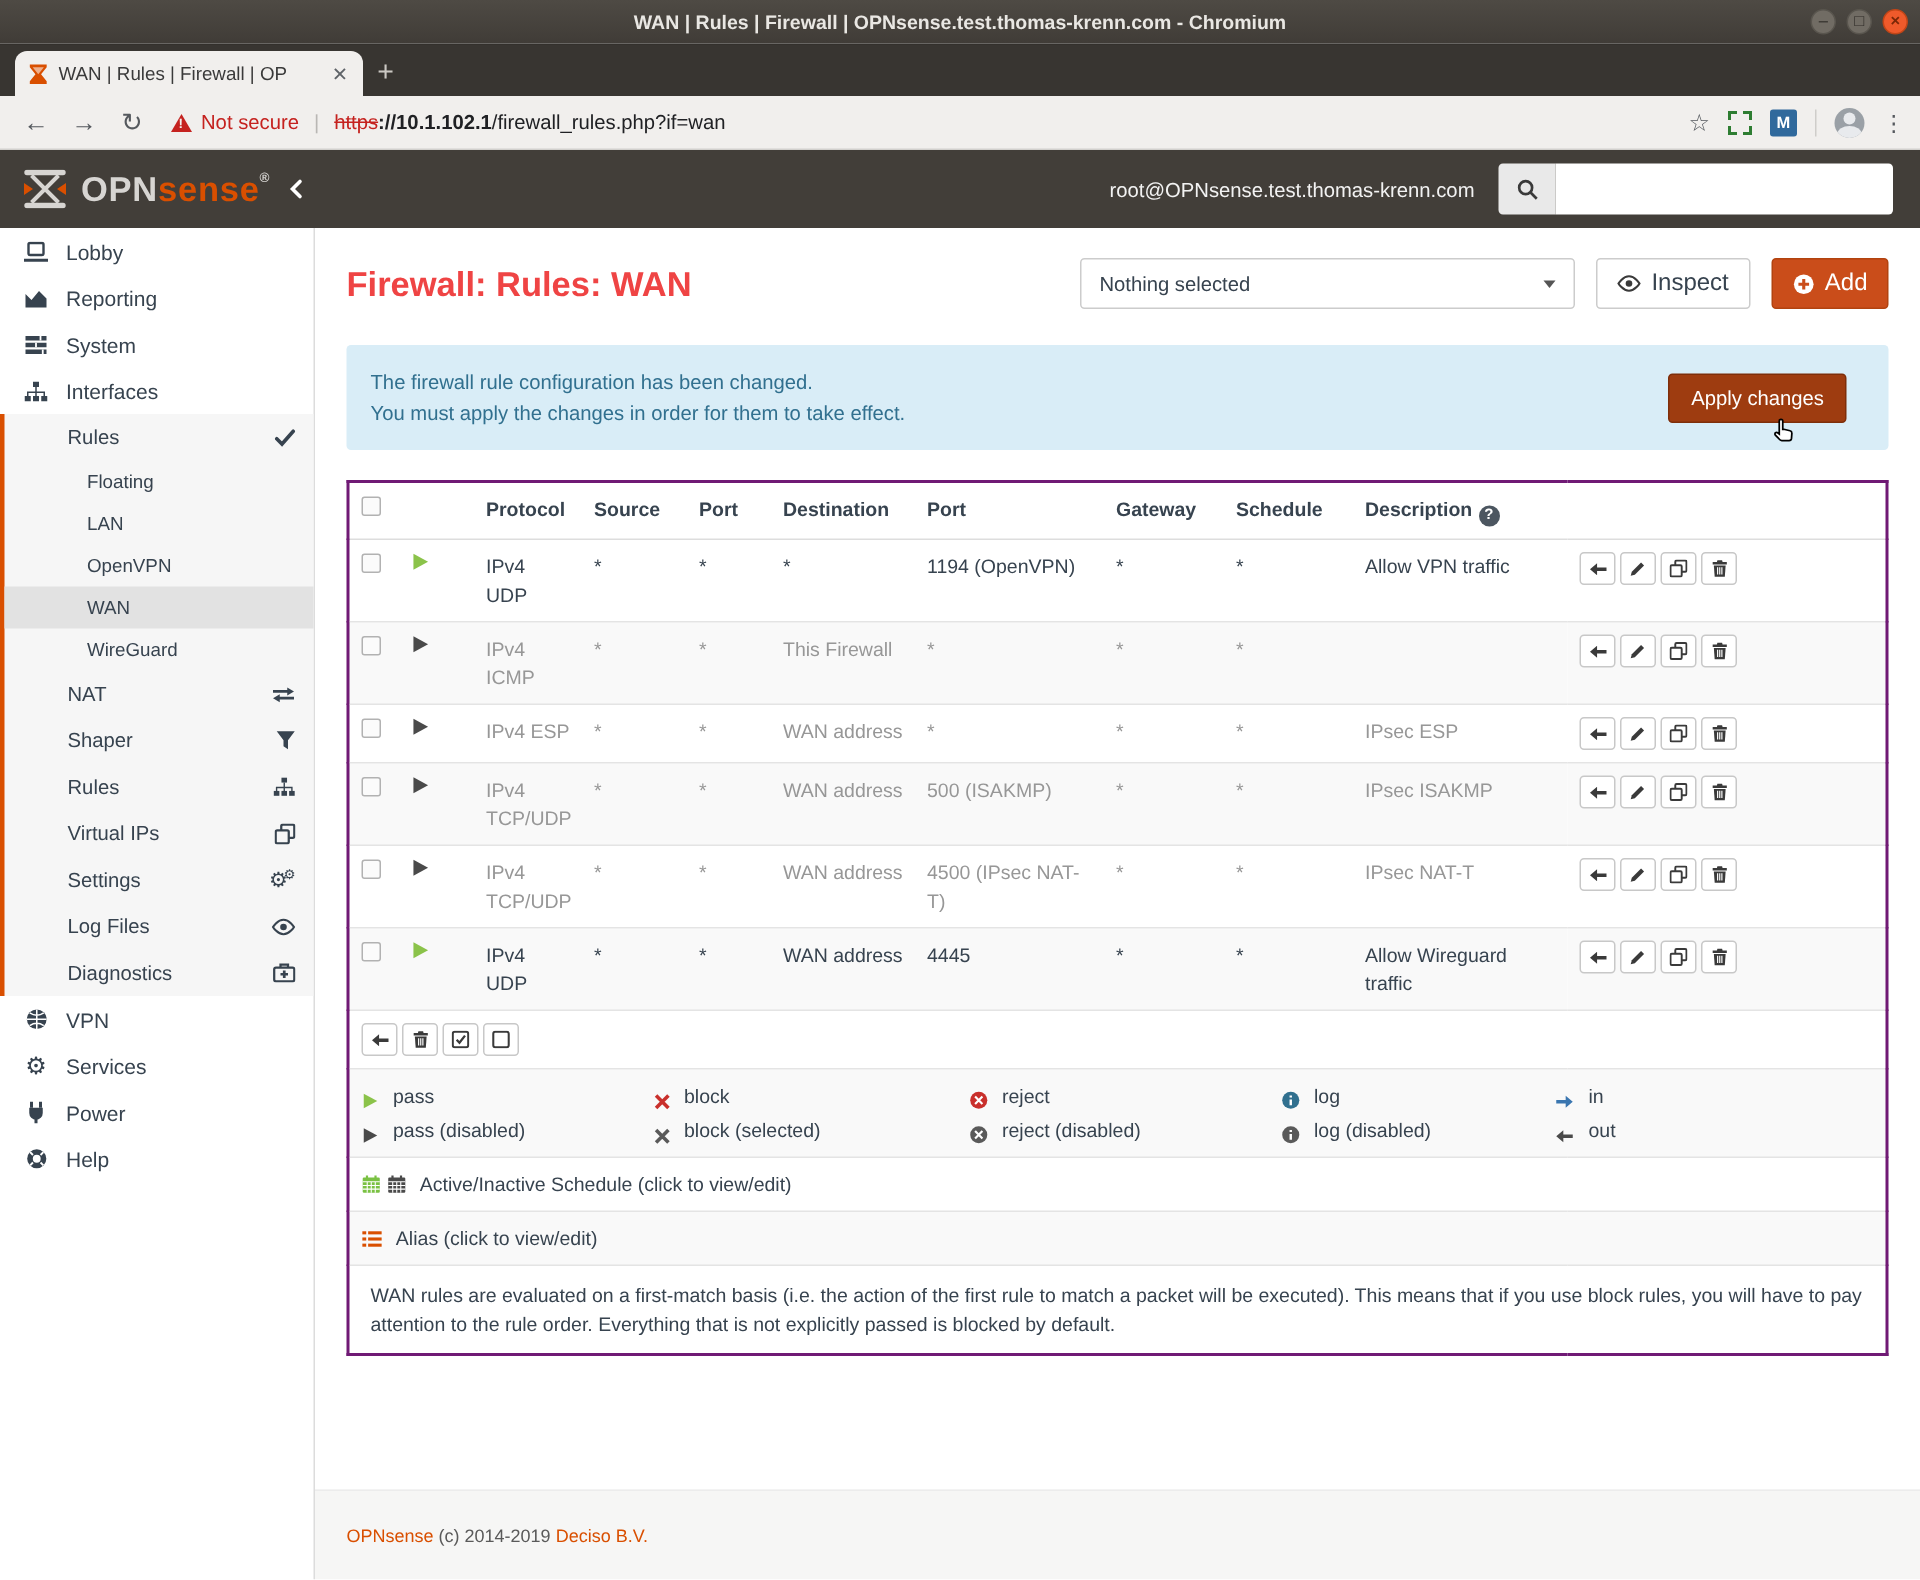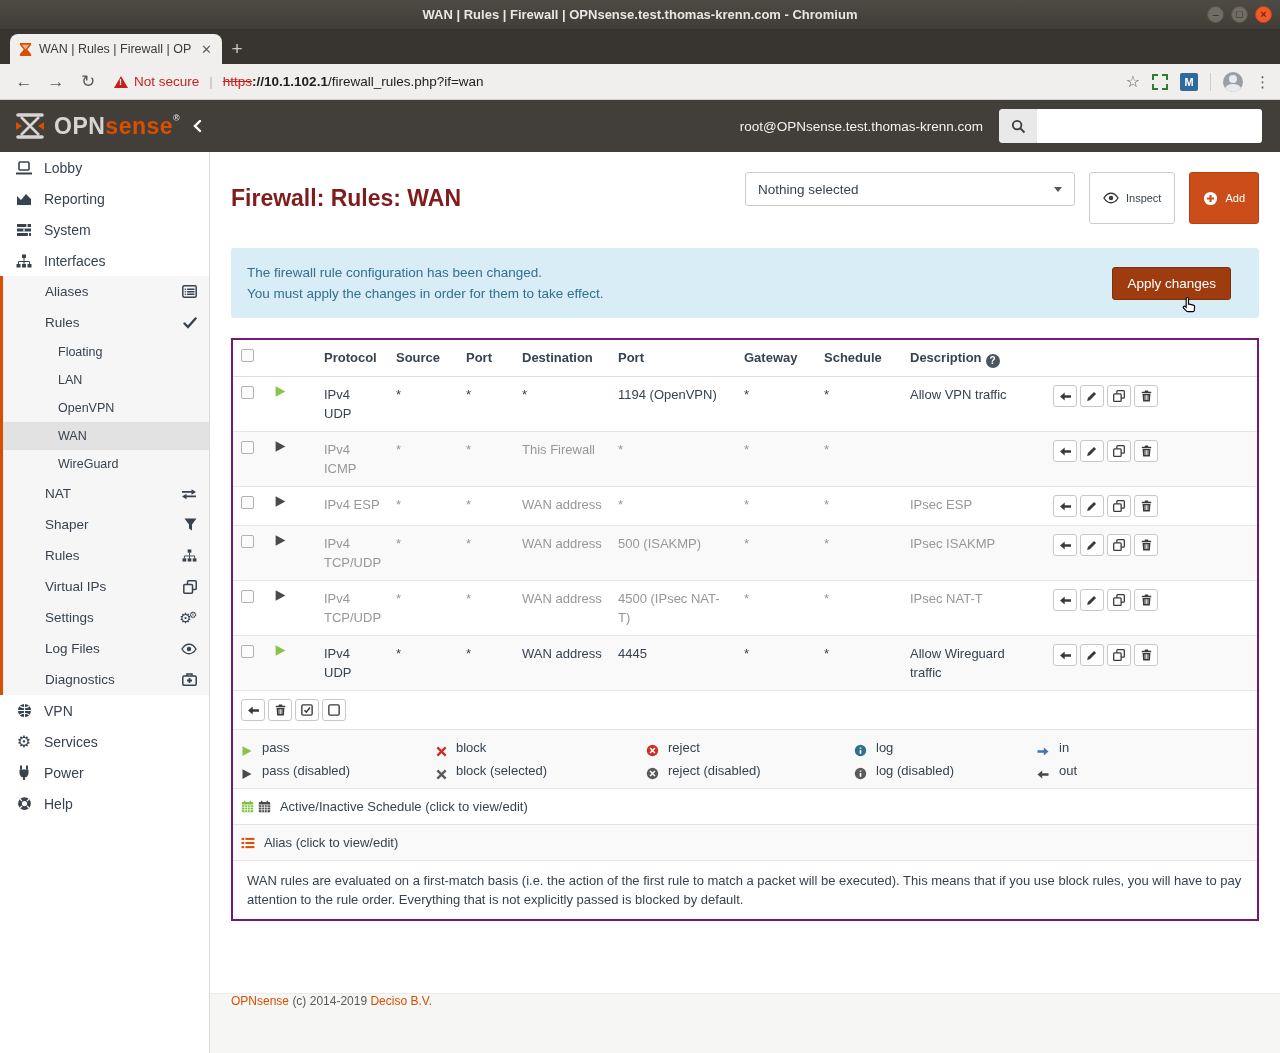--- a/index.html
+++ b/index.html
@@ -8,21 +8,21 @@
   svg { display:block; }
 
   
   .titlebar { height:30px; background:linear-gradient(#4e4a44,#403c37); display:flex; align-items:center; position:relative; border-bottom:1px solid #33302c; }
   .titlebar .wtitle { flex:1; text-align:center; color:#e9e7e3; font-size:13px; font-weight:bold; }
   .winbtns { position:absolute; right:8px; top:6px; display:flex; gap:7px; }
   .wbtn { width:17px; height:17px; border-radius:50%; background:#716c64; border:1px solid #59554e; color:#2e2b27; font-size:11px; line-height:15px; text-align:center; }
   .wbtn.close { background:#ef5a2b; border-color:#c14517; color:#7a2707; font-weight:bold; }
 
   .tabstrip { height:34px; background:#383531; display:flex; align-items:flex-end; padding-left:10px; }
-  .tab { width:212px; height:30px; background:#f1efed; border-radius:8px 8px 0 0; display:flex; align-items:center; padding:0 8px; gap:6px; }
+  .tab { width:232px; height:30px; background:#f1efed; border-radius:8px 8px 0 0; display:flex; align-items:center; padding:0 8px; gap:6px; }
   .tab .tlabel { flex:1; font-size:12.5px; color:#3a3a3a; white-space:nowrap; overflow:hidden; }
   .tab .tclose { color:#5f6368; font-size:13px; padding:0 2px; }
   .newtab { width:30px; height:28px; color:#cbc8c3; font-size:19px; text-align:center; line-height:26px; }
 
   .toolbar { height:36px; background:#f1efed; display:flex; align-items:center; padding:0 10px; border-bottom:1px solid #d2d0cd; gap:4px; }
   .navico { font-size:17px; color:#55595e; width:28px; text-align:center; }
   .urlzone { flex:1; display:flex; align-items:center; margin-left:8px; font-size:13.5px; gap:6px; }
   .warn-tri { width:0; height:0; border-left:7px solid transparent; border-right:7px solid transparent; border-bottom:12px solid #c5221f; position:relative; }
   .warn-tri::after { content:"!"; position:absolute; left:-2px; top:1px; color:#f1efed; font-size:9px; font-weight:bold; }
   .notsecure { color:#c5221f; }
@@ -70,25 +70,25 @@
   .s-item.sub { padding-left:42px; font-size:13.5px; }
   .s-item.subsub { padding-left:55px; font-size:12.5px; height:28px; }
   .s-item.active { background:#e2e2e2; }
   .glyph { font-family:"DejaVu Sans", sans-serif; font-size:14px; line-height:1; }
   .glyph.small { font-size:9px; margin-left:-3px; vertical-align:super; }
 
   .main { flex:1; display:flex; flex-direction:column; background:#fff; }
   .content { flex:1; padding:20px 21px 0 21px; }
 
   .pagehead { display:flex; align-items:center; justify-content:space-between; }
-  h1.ptitle { font-size:23px; color:#7f1d1d; font-weight:bold; }
+  h1.ptitle { font-size:23px; color:#ef4444; font-weight:bold; }
   .controls { display:flex; align-items:flex-start; gap:14px; }
   .selectbox { width:330px; height:34px; border:1px solid #ccc; border-radius:3px; background:#fff; display:flex; align-items:center; padding:0 12px; font-size:13.5px; color:#37434f; }
   .selectbox .caret { margin-left:auto; width:0; height:0; border-left:4px solid transparent; border-right:4px solid transparent; border-top:5px solid #555; }
-  .btn { height:52px; border-radius:3px; font-size:11px; display:inline-flex; align-items:center; gap:7px; padding:0 13px; }
+  .btn { height:34px; border-radius:3px; font-size:16px; display:inline-flex; align-items:center; gap:7px; padding:0 13px; }
   .btn.light { background:#fff; border:1px solid #ccc; color:#37434f; }
   .btn.orange { background:#ca4d1a; border:1px solid #b2430f; color:#fff; }
 
   .alert { margin-top:24px; background:#d9edf7; border-radius:3px; padding:14px 16px; display:flex; align-items:center; position:relative; }
   .alert .atext { flex:1; color:#31708f; font-size:13.5px; line-height:21px; }
   .applybtn { background:#9e3c10; border:1px solid #7e2e0a; color:#fff; font-size:13.5px; border-radius:3px; padding:8px 14px; margin-right:12px; }
   .cursor { position:absolute; right:60px; bottom:2px; }
 
   
   table.rules { width:1026px; border-collapse:collapse; margin-top:20px; table-layout:fixed; font-size:13px; border:2px solid #701a75; }
@@ -109,21 +109,21 @@
   .lg-col { display:flex; flex-direction:column; gap:4px; }
   .lg-col.c1{width:195px}.lg-col.c2{width:210px}.lg-col.c3{width:208px}.lg-col.c4{width:182px}
   .lg-item { display:flex; align-items:flex-end; gap:9px; color:#37434f; }
   .red { color:#c9302c; } .gray { color:#5a5a5a; } .blue { color:#31708f; } .bluearrow { color:#3a76b0; }
   .hintrow td { color:#37434f; }
   .hinticons { display:inline-flex; gap:4px; vertical-align:-2px; margin-right:6px; }
   .grn { color:#7ac143; } .drk { color:#4a4a4a; } .org { color:#d94f00; }
   .notecell { line-height:21px; padding:10px 14px !important; }
 
   
-  .pagefoot { height:60px; background:#f6f6f5; border-top:1px solid #ececec; display:flex; padding:0 21px; font-size:12px; color:#5a5a5a; }
+  .pagefoot { height:60px; background:#f6f6f5; border-top:1px solid #ececec; display:flex; align-items:center; padding:0 21px; font-size:12px; color:#5a5a5a; }
   .pagefoot a { color:#d94f00; text-decoration:none; }
 </style>
 </head>
 <body>
 
 <div class="titlebar">
   <div class="wtitle">WAN | Rules | Firewall | OPNsense.test.thomas-krenn.com - Chromium</div>
   <div class="winbtns">
     <div class="wbtn">–</div>
     <div class="wbtn">□</div>
@@ -232,29 +232,20 @@
             <rect x="0.5" y="10" width="4" height="3.5" fill="currentColor"></rect>
             <rect x="6" y="10" width="4" height="3.5" fill="currentColor"></rect>
             <rect x="11.5" y="10" width="4" height="3.5" fill="currentColor"></rect>
             <path d="M8 4v3M2.5 10V7.5h11V10M8 7.5V10" stroke="currentColor" fill="none"></path>
           </svg>
         </span>
       <span class="s-lbl">Interfaces</span>
     </div>
 
     <div class="fw-section">
-      <div class="s-item sub">
-        <span class="s-lbl">Aliases</span>
-        <span class="s-rico">
-            <svg width="15" height="13" viewBox="0 0 15 13">
-              <rect x="0.8" y="0.8" width="13.4" height="11.4" rx="1.5" fill="none" stroke="currentColor" stroke-width="1.5"></rect>
-              <path d="M3.2 4.2h.1M5.5 4.2H12M3.2 6.7h.1M5.5 6.7H12M3.2 9.2h.1M5.5 9.2H12" stroke="currentColor" stroke-width="1.4" stroke-linecap="round"></path>
-            </svg>
-          </span>
-      </div>
       <div class="s-item sub">
         <span class="s-lbl">Rules</span>
         <span class="s-rico">
             <svg width="14" height="12" viewBox="0 0 14 12">
               <path d="M1.5 6.5L5 10 12.5 1.5" stroke="currentColor" stroke-width="2.4" fill="none" stroke-linecap="round"></path>
             </svg>
           </span>
       </div>
       <div class="s-item subsub">
           <span class="s-lbl">Floating</span>

